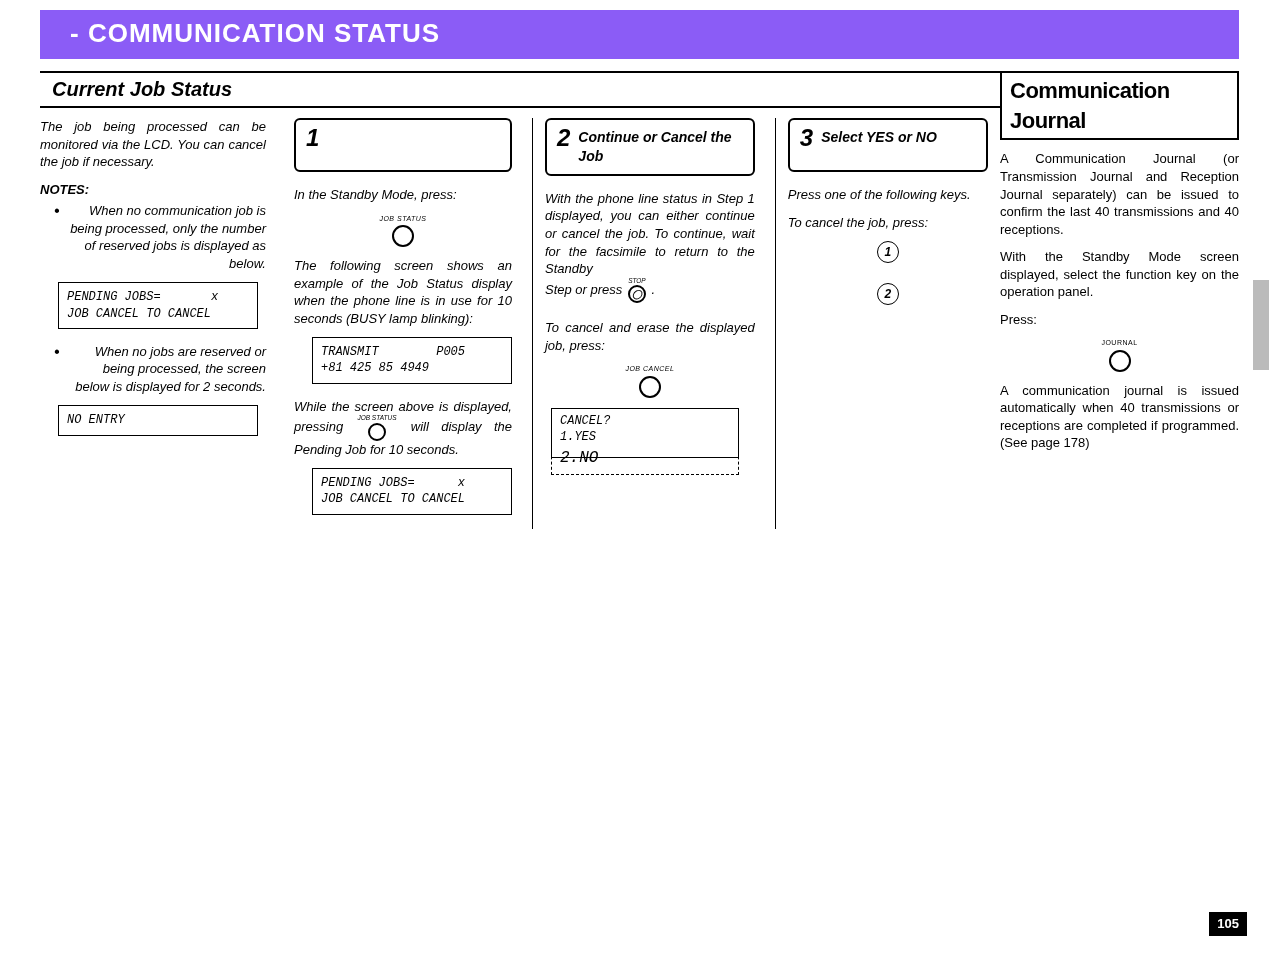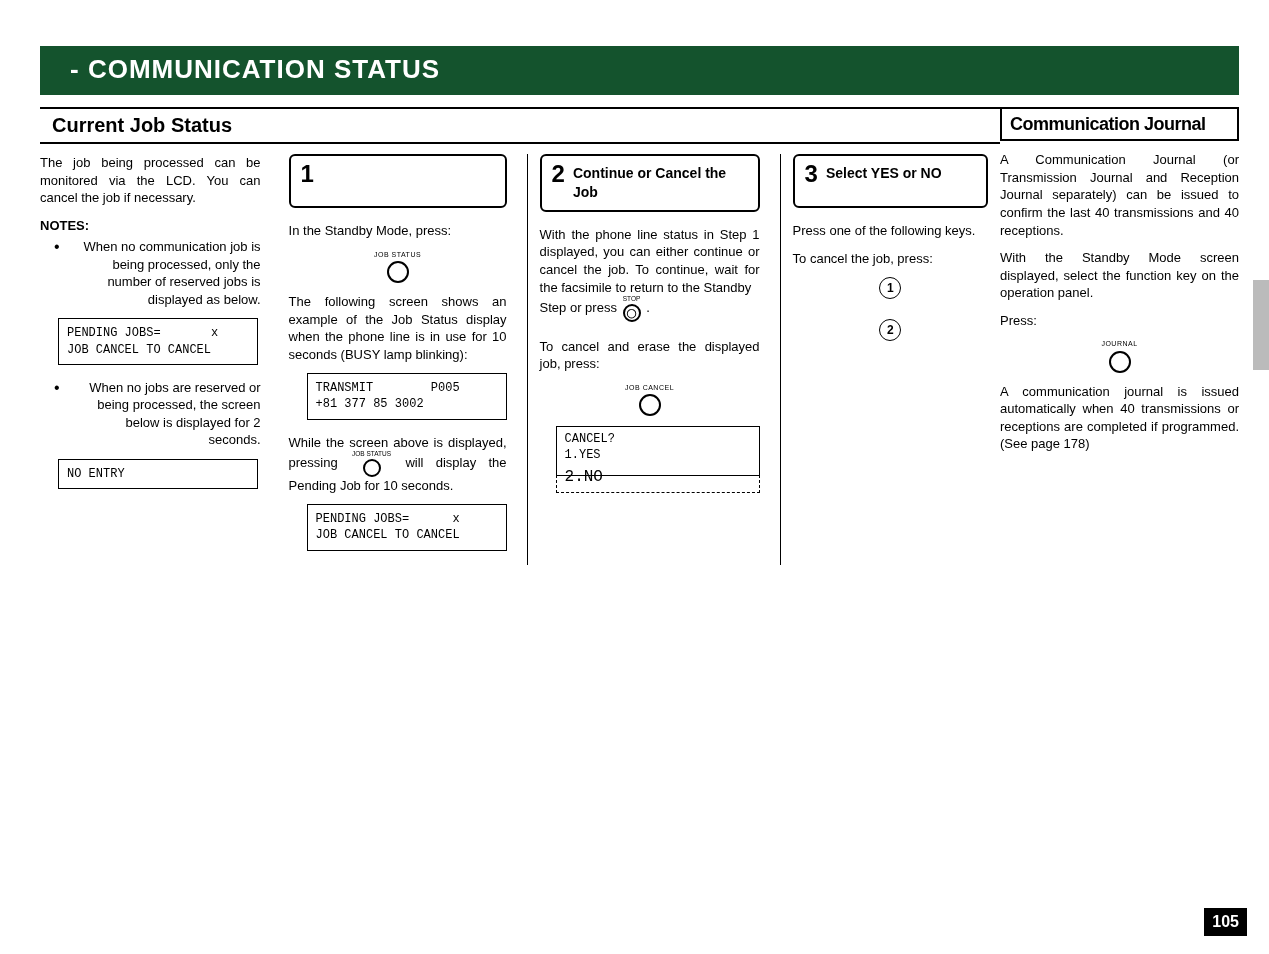--- a/index.html
+++ b/index.html
@@ -8,52 +8,52 @@
     font-size: 13px;
     line-height: 1.35;
     color: #000;
     background: #fff;
     width: 1269px;
     height: 954px;
     position: relative;
     padding: 10px 30px 30px 40px;
   }
   .header-bar {
-    background: #14532d;
+    background: #8b5cf6;
     color: #fff;
     font-weight: 900;
     font-size: 26px;
     letter-spacing: 1px;
     padding: 6px 20px 8px 30px;
     margin-bottom: 12px;
-    margin-top: 36px;
   }
   .content {
     display: flex;
     gap: 0;
   }
   .left-block {
     width: 970px;
     padding-right: 10px;
+    font-style: italic;
   }
   .right-block {
     width: 250px;
     padding-left: 5px;
     margin-left: -15px;
   }
   .section-title {
     font-size: 20px;
     font-weight: 900;
     border-top: 2px solid #000;
     border-bottom: 2px solid #000;
     padding: 3px 12px;
     margin-bottom: 10px;
   }
   .right-title {
-    font-size: 18px;
+    font-size: 22px;
     font-weight: 900;
     border: 2px solid #000;
     padding: 3px 8px;
     margin-bottom: 10px;
     display: inline-block;
     width: 100%;
     text-align: left;
     font-stretch: condensed;
     letter-spacing: -0.5px;
   }
@@ -117,23 +117,23 @@
     padding: 6px 8px;
     margin: 8px 0 14px 0;
     white-space: pre;
     line-height: 1.35;
     width: 200px;
   }
   .lcd.indent { margin-left: 18px; }
   .lcd.cancelq {
     border: 1px solid #000;
     position: relative;
-    width: 204px;
+    width: 188px;
     height: 50px;
-    margin-left: 16px;
+    margin-left: 6px;
   }
   .lcd.cancelq .solid-part {
     position: absolute; top:0; left:0; right:0;
     padding: 4px 8px 0 8px;
   }
   .lcd.cancelq .dashed-row {
     position: absolute;
     left: -1px; right: -1px; bottom: -18px;
     border: 1px dashed #000;
     border-top: none;
@@ -189,21 +189,21 @@
     margin: 4px auto;
   }
   .center { text-align: center; margin: 6px 0 12px 0; }
   .page-num {
     position: absolute;
     right: 22px;
     bottom: 18px;
     background: #000;
     color: #fff;
     font-weight: 700;
-    font-size: 16px;
+    font-size: 13px;
     padding: 3px 8px;
   }
   .side-tab {
     position: absolute;
     right: 0;
     top: 280px;
     width: 16px;
     height: 90px;
     background: #bbb;
   }
@@ -240,21 +240,21 @@
         <div class="step-box">
           <div class="step-num">1</div>
         </div>
         <p>In the Standby Mode, press:</p>
         <div class="key-wrap">
           <span class="key-label">JOB STATUS</span>
           <span class="key-button"></span>
         </div>
         <p>The following screen shows an example of the Job Status display when the phone line is in use for 10 seconds (BUSY lamp blinking):</p>
         <div class="lcd indent">TRANSMIT        P005
-+81 377 85 3002</div>
++81 425 85 4949</div>
         <p>
           <span>While the screen above is displayed, pressing </span>
           <span class="key-inline">
             <span class="key-label">JOB STATUS</span>
             <span class="key-button"></span>
           </span>
           <span> will display the Pending Job for 10 seconds.</span>
         </p>
         <div class="lcd indent">PENDING JOBS=      x
 JOB CANCEL TO CANCEL</div>

